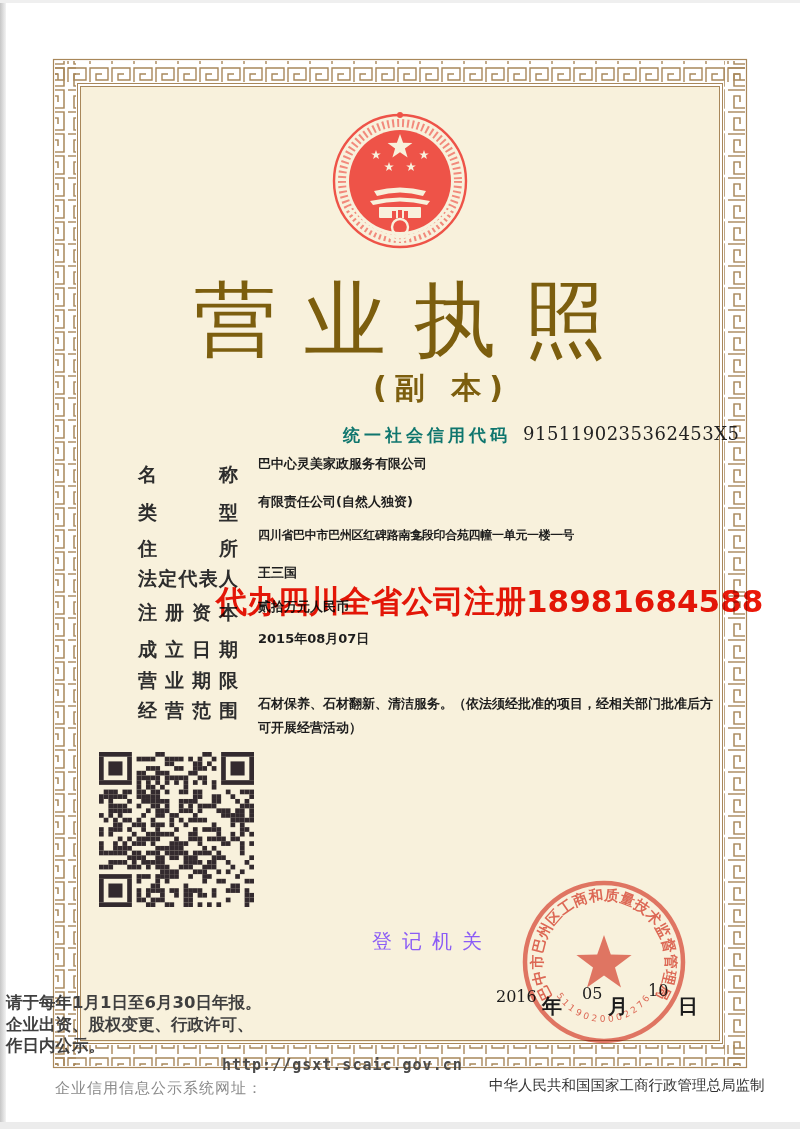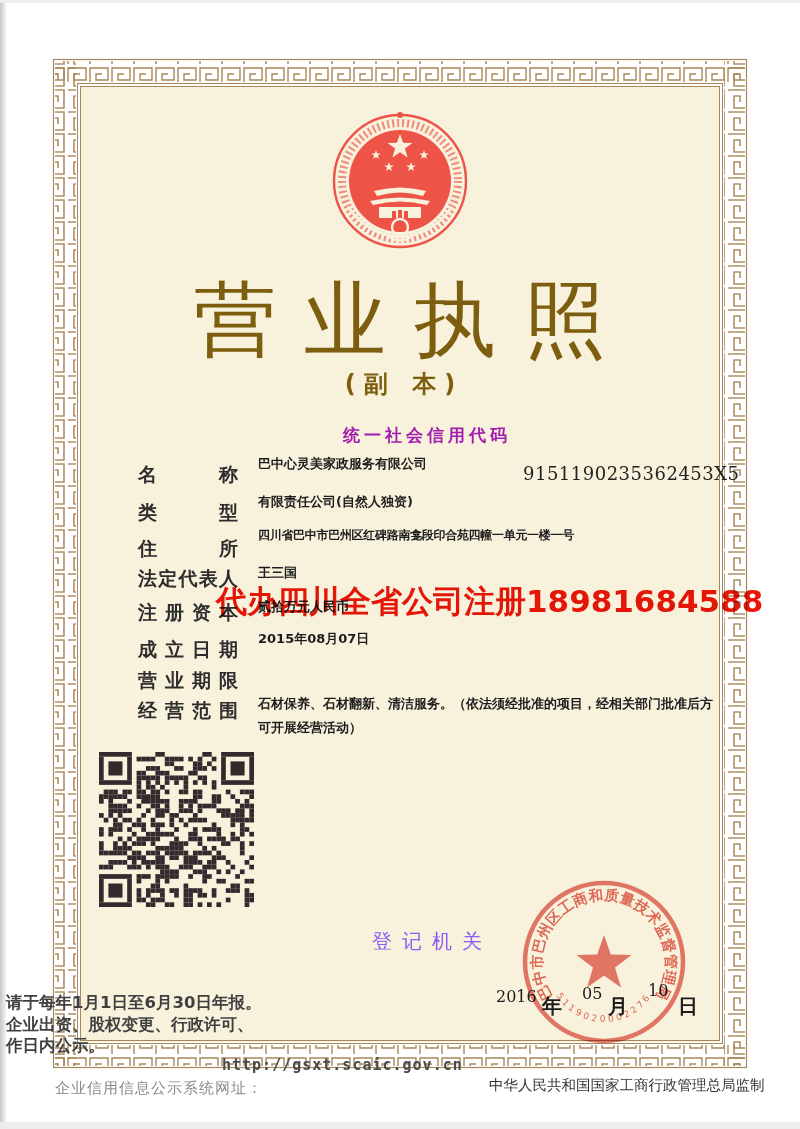--- a/index.html
+++ b/index.html
@@ -11,24 +11,24 @@
   .edge-bottom{left:0;bottom:0;width:100%;height:7px;background:#ececec;}
   .edge-top{left:0;top:0;width:100%;height:3px;background:#efefef;}
   
   .cream{left:80px;top:86px;width:640px;height:956px;background:#f8f1dc;}
   .border-svg{left:0;top:0;pointer-events:none;z-index:2;}
   .content{z-index:3;}
   
   .emblem{left:330px;top:103px;z-index:3;}
   .title{left:80px;top:266px;width:640px;text-align:center;font-size:82px;font-weight:400;
          color:#7c5e0e;letter-spacing:28px;text-indent:28px;z-index:3;}
-  .subtitle{left:80px;top:368px;width:640px;text-align:center;font-size:24px;font-weight:600;
-            color:#7c5e0e;letter-spacing:8px;text-indent:8px;z-index:3;}
-  .cc-label{left:343px;top:424px;font-size:17px;font-weight:700;color:#a21caf;letter-spacing:4px;z-index:3;}
-  .cc-value{left:523px;top:423px;font-size:18px;font-family:"DejaVu Serif",serif;color:#222;letter-spacing:.5px;z-index:3;margin-top:40px;}
+  .subtitle{left:80px;top:368px;width:640px;text-align:center;font-size:30px;font-weight:600;
+            color:#7c5e0e;letter-spacing:8px;text-indent:8px;z-index:3;padding-left:38px;}
+  .cc-label{left:343px;top:424px;font-size:17px;font-weight:700;color:#0f766e;letter-spacing:4px;z-index:3;}
+  .cc-value{left:523px;top:423px;font-size:18px;font-family:"DejaVu Serif",serif;color:#222;letter-spacing:.5px;z-index:3;}
   
   .flabel{left:138px;width:100px;font-size:19px;font-weight:700;color:#2d2d2d;
           text-align:justify;text-align-last:justify;z-index:3;}
   .fvalue{left:258px;font-size:13px;font-weight:600;color:#1d1d1d;white-space:nowrap;z-index:3;}
   .fvalue.long{font-size:12px;letter-spacing:-.3px;font-family:Liberation Serif, serif;}
   .fvalue.wrap{white-space:normal;width:460px;line-height:24px;}
   
   .qr{left:99px;top:752px;z-index:3;}
   
   .reg-label{left:372px;top:928px;font-size:20px;font-weight:400;color:#8b5cf6;letter-spacing:10px;z-index:3;}

